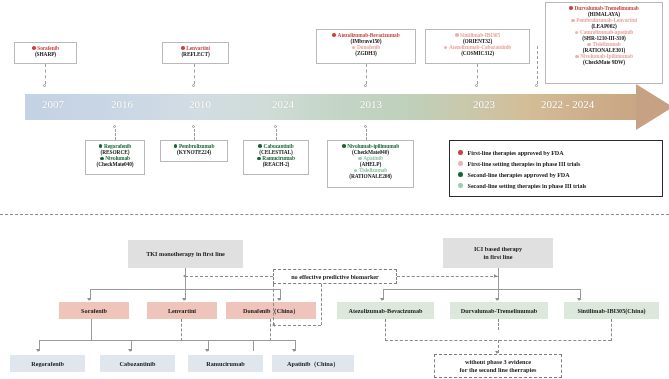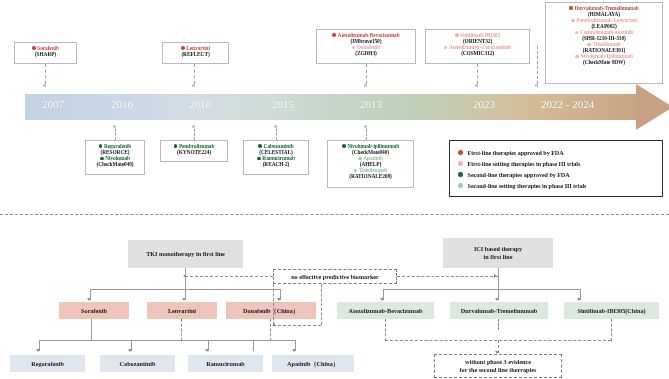--- a/index.html
+++ b/index.html
@@ -256,21 +256,21 @@
     <div class="stem-up" style="left:572px; top:84px; height:0px;"></div>
     <div class="stem-up" style="left:537px; top:46px; height:38px;"></div>
     <div class="tick" style="left:535px; top:84px;"></div>
 
     <div class="tl-wrap">
       <div class="tl-bar"></div>
       <div class="tl-head"></div>
       <div class="tl-year" style="left:31px;">2007</div>
       <div class="tl-year" style="left:100px;">2016</div>
       <div class="tl-year" style="left:178px;">2010</div>
-      <div class="tl-year" style="left:261px;">2015</div>
+      <div class="tl-year" style="left:261px;">2024</div>
       <div class="tl-year" style="left:349px;">2013</div>
       <div class="tl-year" style="left:462px;">2023</div>
       <div class="tl-year" style="left:530px;">2022 - 2024</div>
     </div>
 
     <div class="tick" style="left:113px; top:125px;"></div>
     <div class="tick" style="left:192px; top:125px;"></div>
     <div class="tick" style="left:274px; top:125px;"></div>
     <div class="tick" style="left:364px; top:125px;"></div>
 

